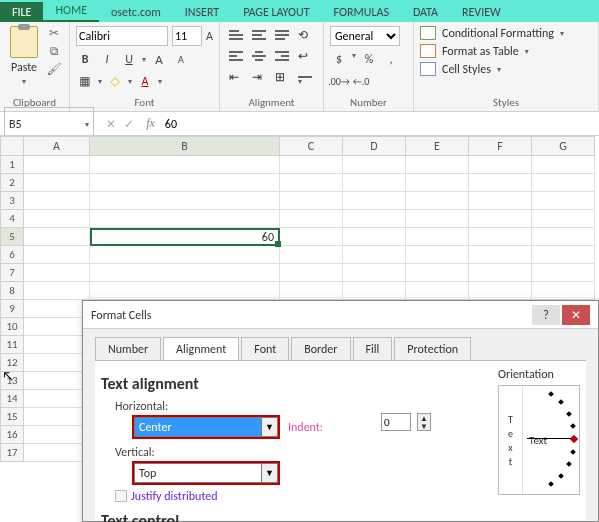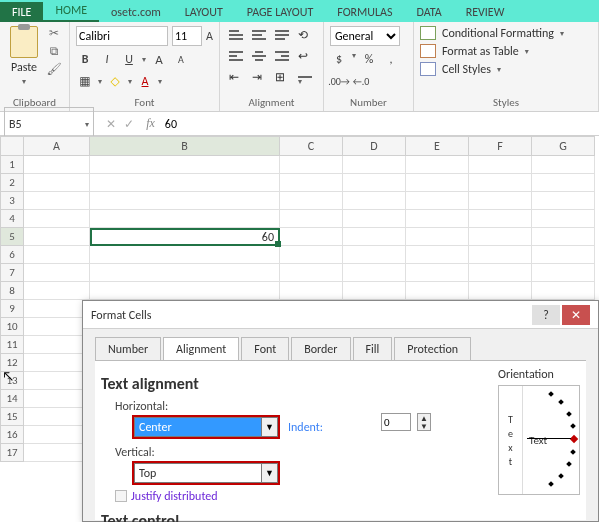--- a/index.html
+++ b/index.html
@@ -104,21 +104,21 @@
 .dot { position: absolute; width: 4px; height: 4px; background: #000; transform: rotate(45deg); }
 .dot.red { background: #c00000; width: 6px; height: 6px; }
 </style>
 </head>
 <body>
 
 <div class="tabs">
   <div class="tab file">FILE</div>
   <div class="tab active">HOME</div>
   <div class="tab">osetc.com</div>
-  <div class="tab">LAYOUT</div>
+  <div class="tab">INSERT</div>
   <div class="tab">PAGE LAYOUT</div>
   <div class="tab">FORMULAS</div>
   <div class="tab">DATA</div>
   <div class="tab">REVIEW</div>
 </div>
 
 <div class="ribbon">
   <div class="group" style="width:70px">
     <div class="clipboard-body">
       <div class="paste-btn">
@@ -461,21 +461,21 @@
   <div class="dbody">
     <div class="seclbl">Text alignment</div>
     <div class="flabel">Horizontal:</div>
     <div class="combo-wrap">
       <div class="red-annot">
         <div class="combo sel">
           <div class="cv">Center</div>
           <div class="cd">▼</div>
         </div>
       </div>
-      <span class="flabel" style="margin:0;color:#3b82f6">Indent:</span>
+      <span class="flabel" style="margin:0;color:#ec4899">Indent:</span>
     </div>
     <div class="indent-row" style="margin-left:178px; margin-top:-2px; position:absolute; top:54px; left:108px;">
       <input class="spin" value="0" style="">
       <div class="spinbtn">
           <span>▲</span>
           <span>▼</span>
         </div>
     </div>
     <div class="flabel" style="margin-top:6px">Vertical:</div>
     <div class="combo-wrap">

